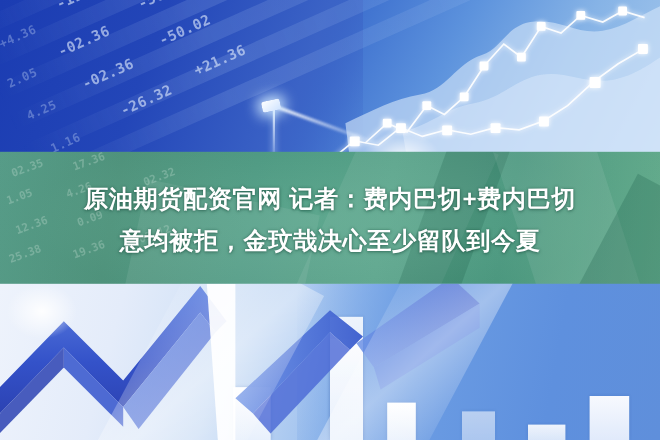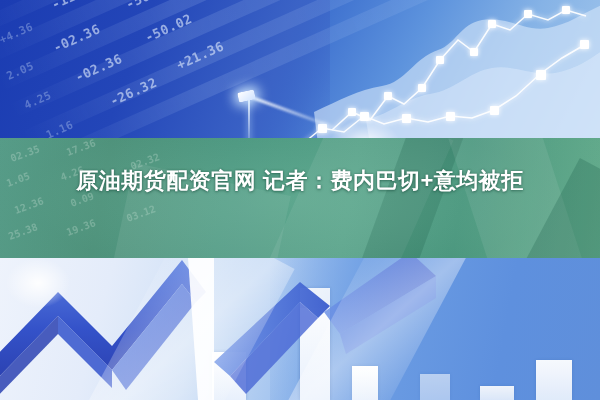--- a/index.html
+++ b/index.html
@@ -168,21 +168,22 @@
       <div class="mid-num" style="left:70px;top:72px">0.09</div>
       <div class="mid-num" style="left:8px;top:104px">25.38</div>
       <div class="mid-num" style="left:66px;top:100px">19.36</div>
       <div class="mid-num" style="left:130px;top:34px">02.32</div>
       <div class="mid-num" style="left:126px;top:86px">03.12</div>
     </div>
     <div class="mid-vignette"></div>
   </div>
 
   <div class="headline">
-    <div class="hl-line">原油期货配资官网 记者：费内巴切+意均被拒</div>
+    <div class="hl-line">原油期货配资官网 记者：费内巴切+费内巴切</div>
+    <div class="hl-line">意均被拒，金玟哉决心至少留队到今夏</div>
   </div>
 
   <div class="bot-section">
     <div class="bot-right"></div>
 
     <div class="bot-bar" style="left:212px;width:34px;height:48px;"></div>
     <div class="bot-bar" style="left:300px;width:30px;height:92px;"></div>
     <div class="bot-bar" style="left:352px;width:26px;height:34px;"></div>
     <div class="bot-bar" style="left:420px;width:30px;height:26px;opacity:.55;"></div>
     <div class="bot-bar" style="left:300px;width:30px;height:112px;opacity:.85;"></div>

